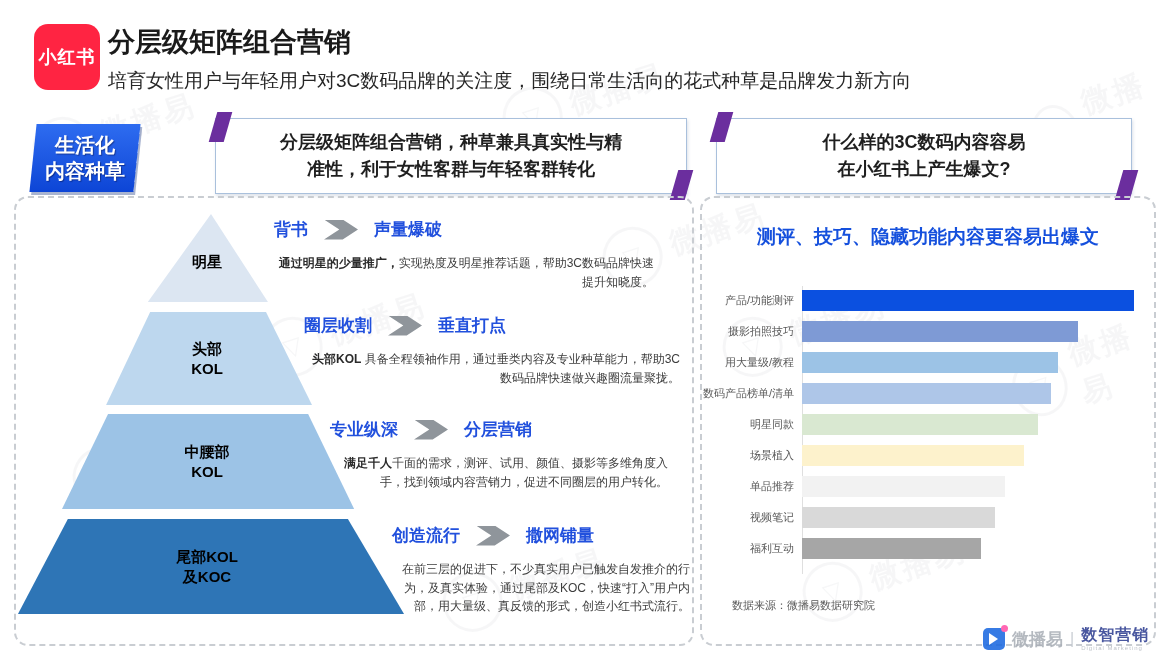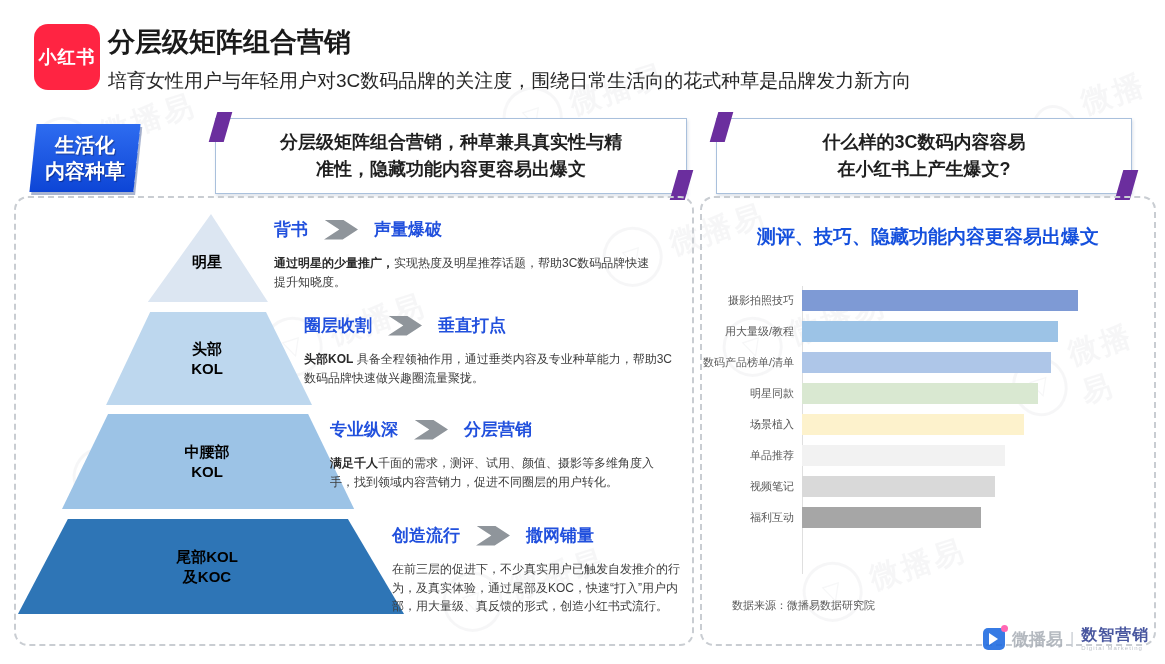--- a/index.html
+++ b/index.html
@@ -61,21 +61,21 @@
   .pyr-label{
     position:absolute;left:95px;width:192px;display:flex;align-items:center;justify-content:center;
     font-size:15px;font-weight:bold;color:#000;text-align:center;line-height:1.3;
   }
   .pl1{top:42px;height:44px;}
   .pl2{top:114px;height:93px;}
   .pl3{top:216px;height:95px;}
   .pl4{top:321px;height:95px;}
 
   
-  .level-block{position:absolute;}
+  .level-block{position:absolute;text-align:right;}
   .lb1{left:258px;top:20px;width:380px;}
   .lb2{left:288px;top:116px;width:376px;}
   .lb3{left:314px;top:220px;width:338px;}
   .lb4{left:376px;top:326px;width:298px;}
   .level-heading{display:flex;align-items:center;gap:16px;margin-bottom:13px;}
   .kw{font-size:17px;font-weight:bold;color:#2150dd;}
   .chevron{width:34px;height:20px;background:#8f959b;clip-path:polygon(0 0,55% 0,100% 50%,55% 100%,0 100%,45% 50%);}
   .level-desc{font-size:12px;color:#3d3d3d;line-height:1.55;}
   .level-desc b{color:#2b2b2b;}
 
@@ -152,21 +152,21 @@
   <h1 class="page-title" style="margin:0;">分层级矩阵组合营销</h1>
   <div class="page-subtitle">培育女性用户与年轻用户对3C数码品牌的关注度，围绕日常生活向的花式种草是品牌发力新方向</div>
 
   <div class="badge">
     <span class="preline">生活化
 内容种草</span>
   </div>
 
   <div class="callout callout-left">
     <div class="txt preline">分层级矩阵组合营销，种草兼具真实性与精
-准性，隐藏功能内容更容易出爆文</div>
+准性，利于女性客群与年轻客群转化</div>
   </div>
   <div class="callout callout-right">
     <div class="txt preline">什么样的3C数码内容容易
 在小红书上产生爆文?</div>
   </div>
 
   <div class="panel panel-left">
 
     <div class="pyr-level lv1" style="background: rgb(220, 230, 242);"></div>
     <div class="pyr-level lv2" style="background: rgb(189, 215, 238);"></div>
@@ -216,20 +216,26 @@
       </div>
       <div class="level-desc"><b></b><span>在前三层的促进下，不少真实用户已触发自发推介的行为，及真实体验，通过尾部及KOC，快速“打入”用户内部，用大量级、真反馈的形式，创造小红书式流行。</span></div>
     </div>
 
   </div>
 
   <div class="panel panel-right">
     <div class="chart-title">测评、技巧、隐藏功能内容更容易出爆文</div>
     <div class="chart-axis"></div>
     <div class="chart-rows">
+        <div class="chart-row">
+          <span class="chart-label">产品/功能测评</span>
+          <div class="chart-bar-track">
+            <div class="chart-bar" style="width: 100%; background: rgb(11, 80, 224);"></div>
+          </div>
+        </div>
         <div class="chart-row">
           <span class="chart-label">摄影拍照技巧</span>
           <div class="chart-bar-track">
             <div class="chart-bar" style="width: 83%; background: rgb(126, 154, 213);"></div>
           </div>
         </div>
         <div class="chart-row">
           <span class="chart-label">用大量级/教程</span>
           <div class="chart-bar-track">
             <div class="chart-bar" style="width: 77%; background: rgb(156, 195, 230);"></div>

